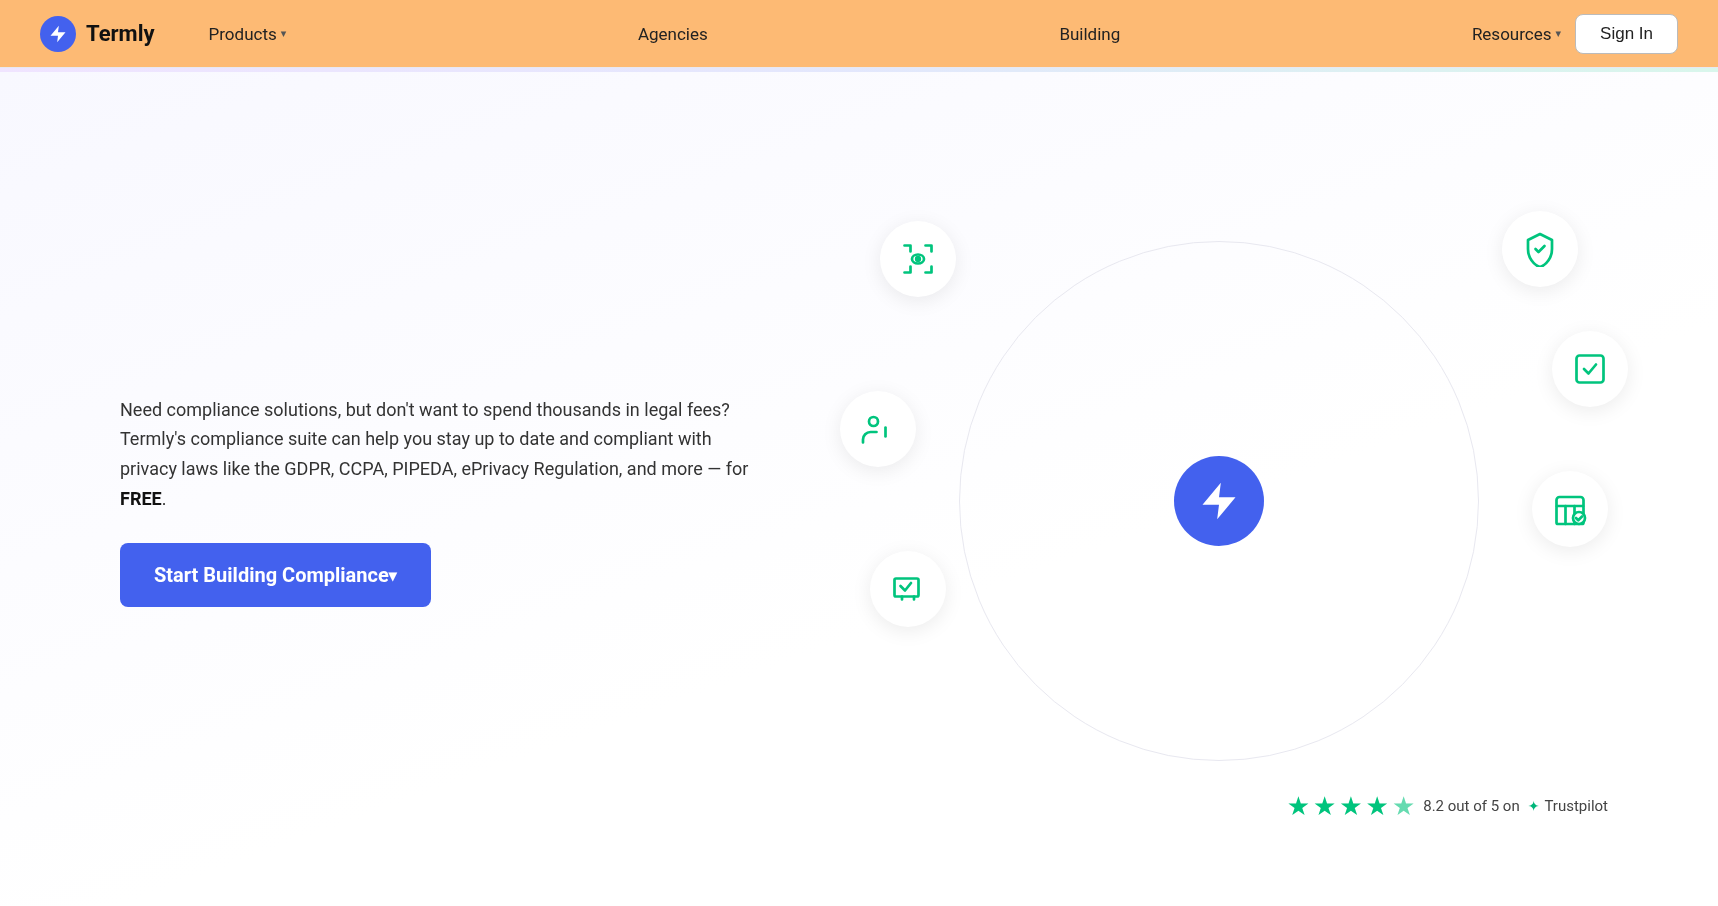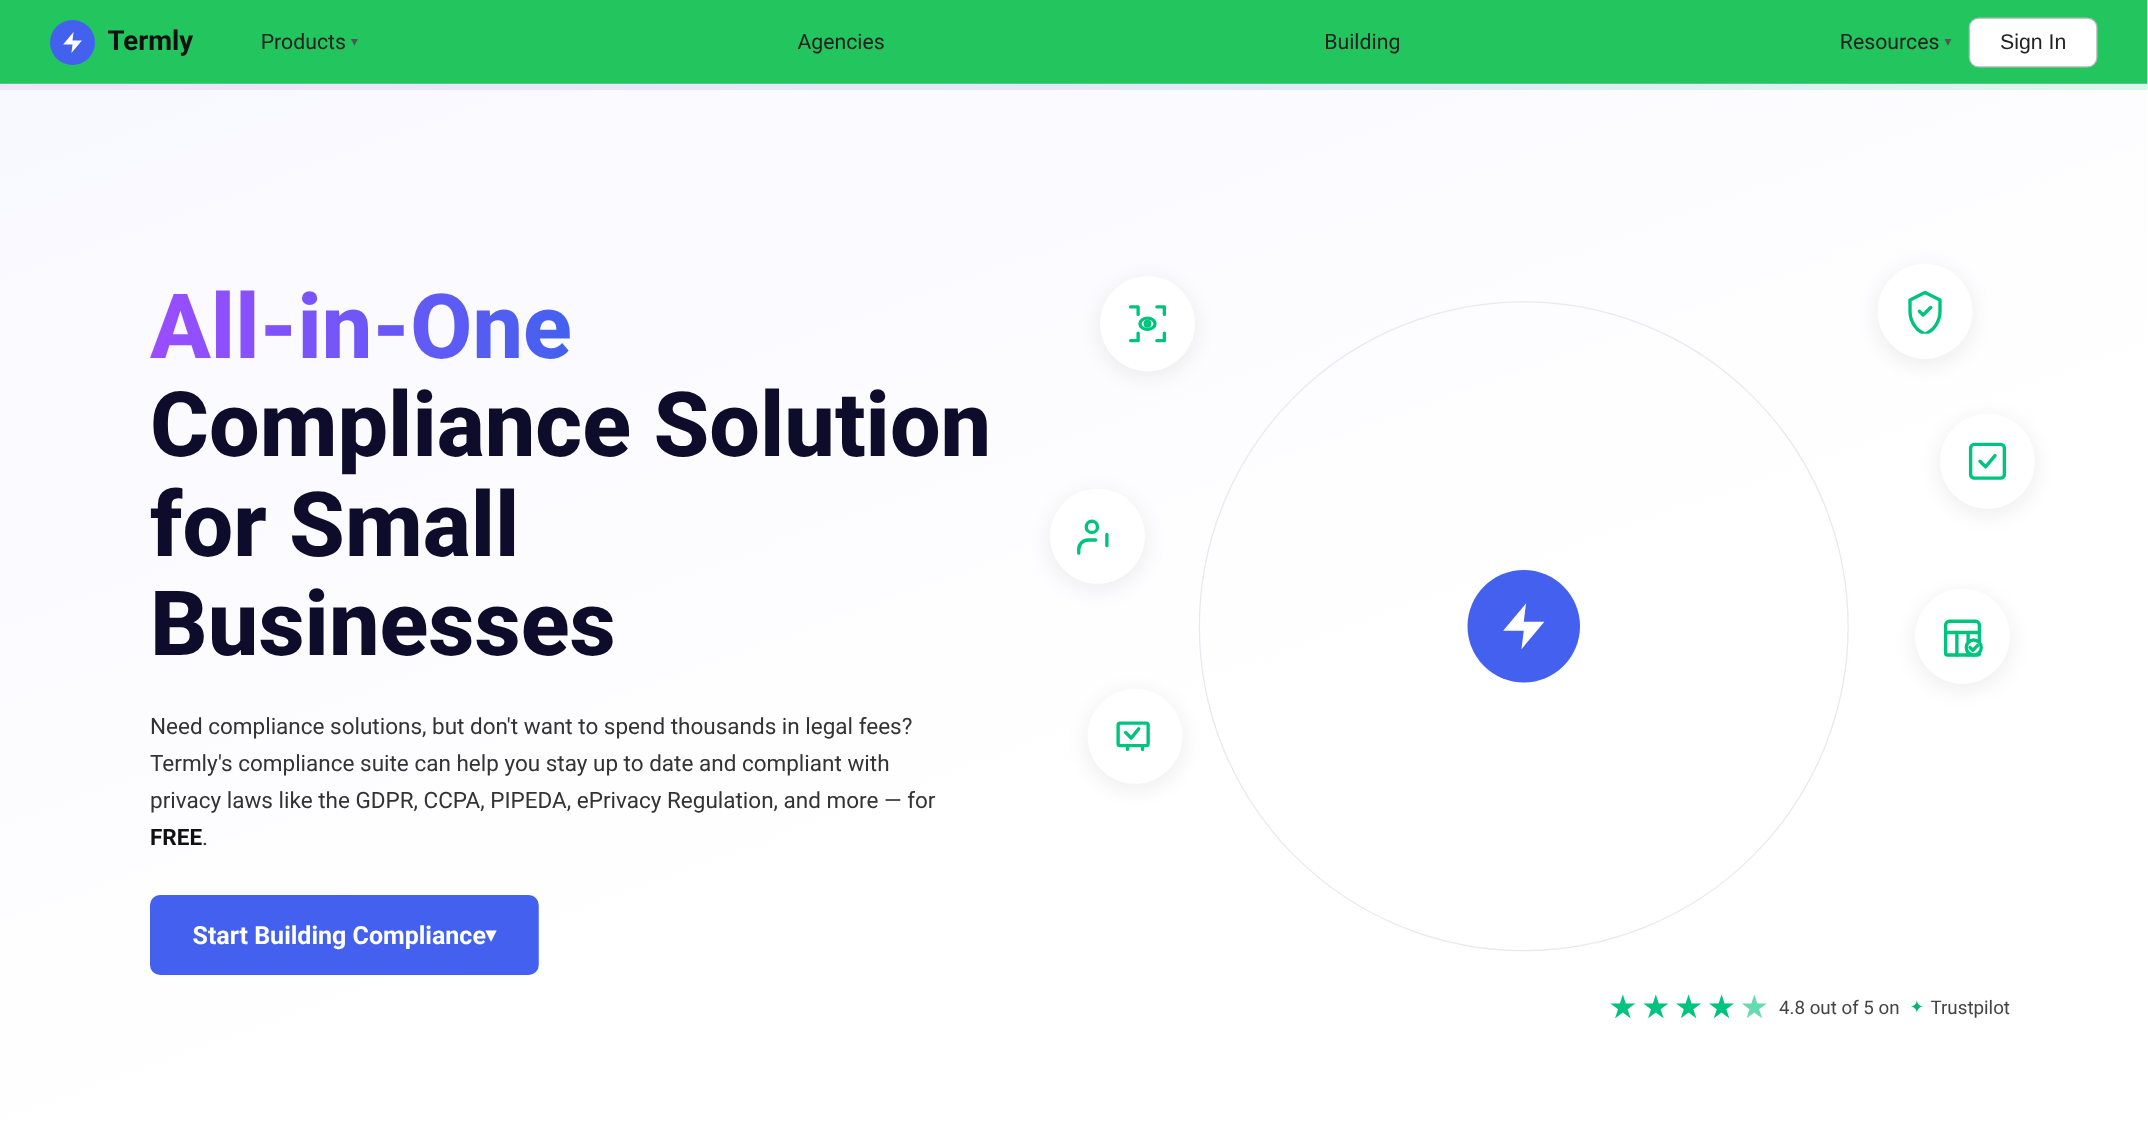--- a/index.html
+++ b/index.html
@@ -4,21 +4,21 @@
   <style>
     * { margin: 0; padding: 0; box-sizing: border-box; }
     body { font-family: -apple-system, BlinkMacSystemFont, 'Segoe UI', Roboto, sans-serif; background: #fff; overflow-x: hidden; }
 
     
     nav {
       display: flex; align-items: center;
       padding: 0 40px; height: 68px;
       border-bottom: 1px solid #e8e8f0;
       position: relative; z-index: 10;
-      background: #22c55e;
+      background: #fdba74;
     }
     .nav-logo { display: flex; align-items: center; gap: 10px; text-decoration: none; margin-right: 40px; }
     .nav-logo-icon {
       width: 36px; height: 36px; border-radius: 50%;
       background: #4361ee; display: flex; align-items: center; justify-content: center;
       color: #fff; font-size: 18px; font-weight: 900;
     }
     .nav-logo-text { font-size: 22px; font-weight: 700; color: #111; }
     .nav-links { display: flex; align-items: center; gap: 6px; flex: 1; justify-content: space-between; }
     .nav-link {
@@ -156,24 +156,20 @@
       <span>Resources</span>
       <span class="caret">▾</span>
     </a>
   </div>
   <button class="sign-in-btn">Sign In</button>
 </nav>
 <div class="nav-accent"></div>
 
 <section class="hero">
   <div class="hero-left">
-    <h1 class="hero-title">
-      <span class="gradient-text">All-in-One</span><br>
-      <span>Compliance Solution for Small Businesses</span>
-    </h1>
     <p class="hero-subtitle">
       <span>Need compliance solutions, but don't want to spend thousands in legal fees? Termly's compliance suite can help you stay up to date and compliant with privacy laws like the GDPR, CCPA, PIPEDA, ePrivacy Regulation, and more — for </span><strong>FREE</strong><span>.</span>
     </p>
     <a href="#" class="cta-btn">
       <span>Start Building Compliance</span>
       <span class="chevron">▾</span>
     </a>
   </div>
 
   <div class="hero-right">
@@ -235,20 +231,20 @@
     </div>
 
     <div class="rating-row">
       <div class="stars">
         <span class="star star-full">★</span>
         <span class="star star-full">★</span>
         <span class="star star-full">★</span>
         <span class="star star-full">★</span>
         <span class="star star-half" style="color:#00c47d; opacity:0.6;">★</span>
       </div>
-      <span class="rating-text">4.8 out of 5 on</span>
+      <span class="rating-text">8.2 out of 5 on</span>
       <div class="trustpilot">
         <span class="trustpilot-icon">✦</span>
         <span class="trustpilot-label">Trustpilot</span>
       </div>
     </div>
   </div>
 </section>
 
 </body></html>

